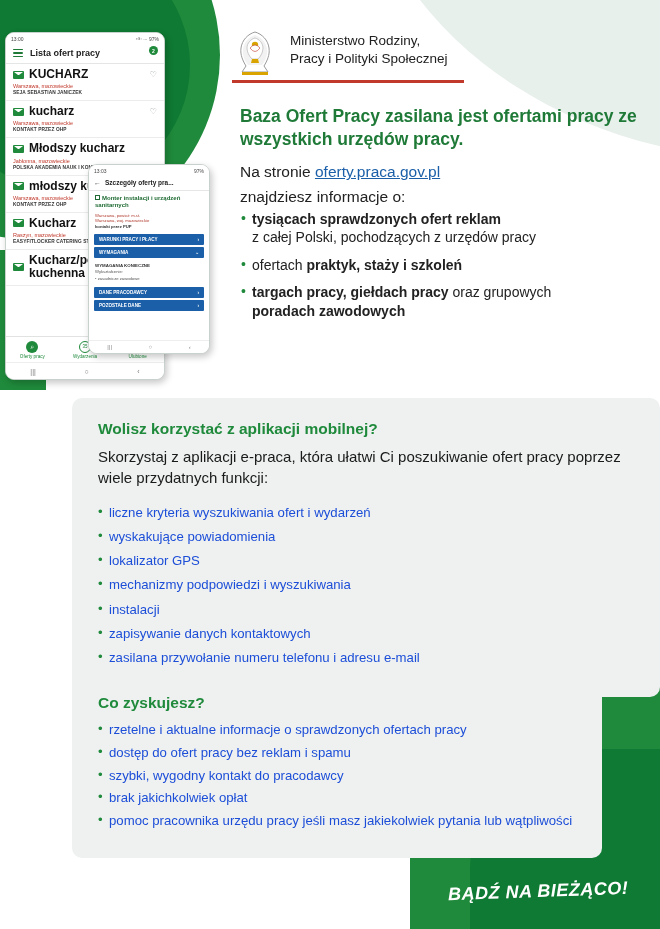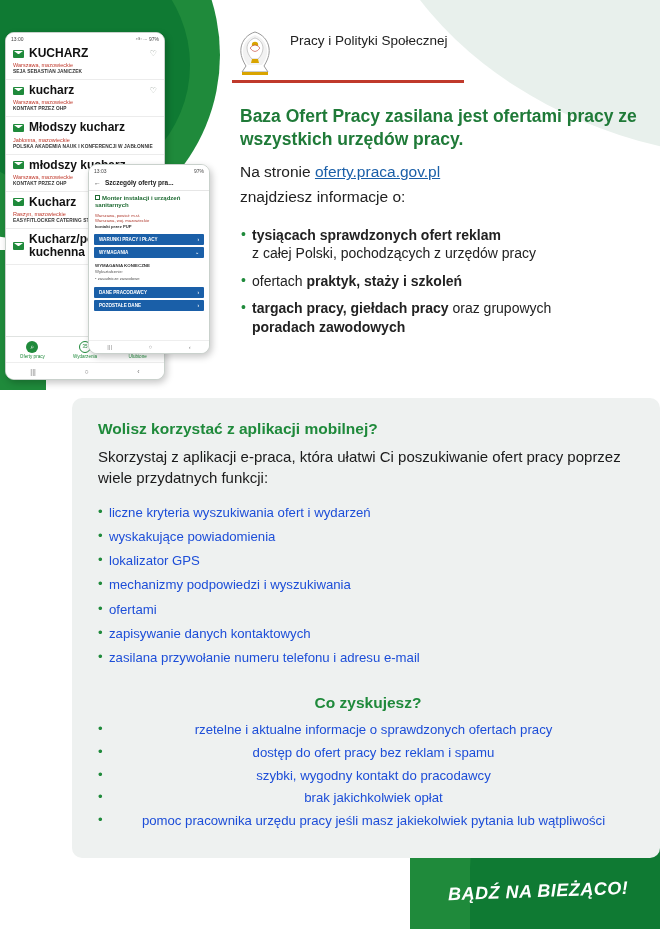--- a/index.html
+++ b/index.html
@@ -135,38 +135,38 @@
     background:#c0392b; z-index:4;
   }
 
   
   .intro { position:absolute; left:240px; top:105px; width:400px; z-index:4; }
   .intro h1 {
     margin:0 0 10px 0; font-size:17.5px; line-height:1.32; color:#1f7a38; font-weight:bold;
   }
   .intro .line2 { font-size:15.5px; color:#222; line-height:1.45; margin-bottom:4px; }
   .intro .line2 a { color:#1a5fa8; text-decoration:underline; }
-  .intro .line3 { font-size:15.5px; color:#222; margin-bottom:20px; }
+  .intro .line3 { font-size:15.5px; color:#222; margin-bottom:4px; }
   .bullets { margin:0; padding:0; list-style:none; }
   .bullets li {
     position:relative; padding-left:12px; font-size:14px; color:#222;
     line-height:1.32; margin-bottom:9px;
   }
   .bullets li:before {
     content:"•"; position:absolute; left:1px; top:-1px; color:#1f8a3b; font-size:14px;
   }
   .bullets b { font-weight:bold; }
   .bullets .sub { font-size:14px; display:block; }
 
   
   .panel {
     position:absolute; background:#eef1f0; border-radius:10px; z-index:4;
   }
   .panel-app { left:72px; top:398px; width:588px; padding:22px 26px 24px 26px; }
-  .panel-gain { left:72px; top:672px; width:588px; padding:22px 22px 24px 26px;text-align:center; }
+  .panel-gain { left:72px; top:672px; width:530px; padding:22px 22px 24px 26px; }
   .panel h2 {
     margin:0 0 8px 0; font-size:15.5px; color:#1f8a3b; font-weight:bold;
   }
   .panel p { margin:0 0 14px 0; font-size:15px; line-height:1.42; color:#1a1a1a; }
   .panel ul { margin:0; padding:0; list-style:none; }
   .panel li {
     position:relative; padding-left:11px; font-size:13.2px; line-height:1.5;
     color:#1d4ed8; margin-bottom:4.5px;
   }
   .panel li:before {
@@ -195,20 +195,29 @@
 
   <div class="phone phone-main">
     <div class="status-bar">
       <span>13:00</span>
       <span class="status-right">
         <span>⁴ᴳ᛫ᐧᐧᐧ</span>
         <span>97%</span>
       </span>
     </div>
 
+    <div class="app-bar">
+      <span class="hamburger">
+          <i></i>
+          <i></i>
+          <i></i>
+        </span>
+      <span class="app-title">Lista ofert pracy</span>
+      <span class="badge-count">2</span>
+    </div>
 
     <div class="offer">
       <div class="offer-head">
         <span class="env-icon"></span>
         <span class="offer-title">KUCHARZ</span>
         <span class="heart">♡</span>
       </div>
       <div class="offer-loc">Warszawa, mazowieckie</div>
       <div class="offer-emp">SEJA SEBASTIAN JANICZEK</div>
     </div>
@@ -331,20 +340,21 @@
       <path d="M23 4 C16 6 10 12 9 20 C8 27 11 33 14 38 L10 44 L36 44 L32 38 C35 33 38 27 37 20 C36 12 30 6 23 4 Z" fill="#ffffff" stroke="#9a9a9a" stroke-width="1"></path>
       <path d="M23 7 C17 9 12 14 11 21 C10 27 13 33 16 37 L30 37 C33 33 36 27 35 21 C34 14 29 9 23 7 Z" fill="#f2f2f2"></path>
       <path d="M23 10 C19 11 15 15 15 20 C15 24 17 28 20 31 L26 31 C29 28 31 24 31 20 C31 15 27 11 23 10 Z" fill="#ffffff" stroke="#b5b5b5" stroke-width=".7"></path>
       <circle cx="23" cy="17" r="3.2" fill="#d9a400"></circle>
       <path d="M20 31 L26 31 L27 35 L19 35 Z" fill="#d9a400"></path>
       <rect x="10" y="44" width="26" height="3" fill="#d9a400"></rect>
       <path d="M18 20 q5 -6 10 0 q-5 7 -10 0 Z" fill="#ffffff" stroke="#c0392b" stroke-width=".6"></path>
     </svg>
   </div>
   <div class="ministry-text">
+    <div>Ministerstwo Rodziny,</div>
     <div>Pracy i Polityki Społecznej</div>
   </div>
 </div>
 <div class="ministry-rule"></div>
 
 <div class="intro">
   <h1>Baza Ofert Pracy zasilana jest ofertami pracy ze wszystkich urzędów pracy.</h1>
   <div class="line2">
     <span>Na stronie </span><a href="#">oferty.praca.gov.pl</a>
   </div>
@@ -366,21 +376,21 @@
 </div>
 
 <div class="panel panel-app">
   <h2>Wolisz korzystać z aplikacji mobilnej?</h2>
   <p>Skorzystaj z aplikacji e-praca, która ułatwi Ci poszukiwanie ofert pracy poprzez wiele przydatnych funkcji:</p>
   <ul>
     <li>liczne kryteria wyszukiwania ofert i wydarzeń</li>
     <li>wyskakujące powiadomienia</li>
     <li>lokalizator GPS</li>
     <li>mechanizmy podpowiedzi i wyszukiwania</li>
-    <li>ofertami</li>
+    <li>instalacji</li>
     <li>zapisywanie danych kontaktowych</li>
     <li>zasilana przywołanie numeru telefonu i adresu e-mail</li>
   </ul>
 </div>
 
 <div class="panel panel-gain">
   <h2>Co zyskujesz?</h2>
   <ul>
     <li>rzetelne i aktualne informacje o sprawdzonych ofertach pracy</li>
     <li>dostęp do ofert pracy bez reklam i spamu</li>

